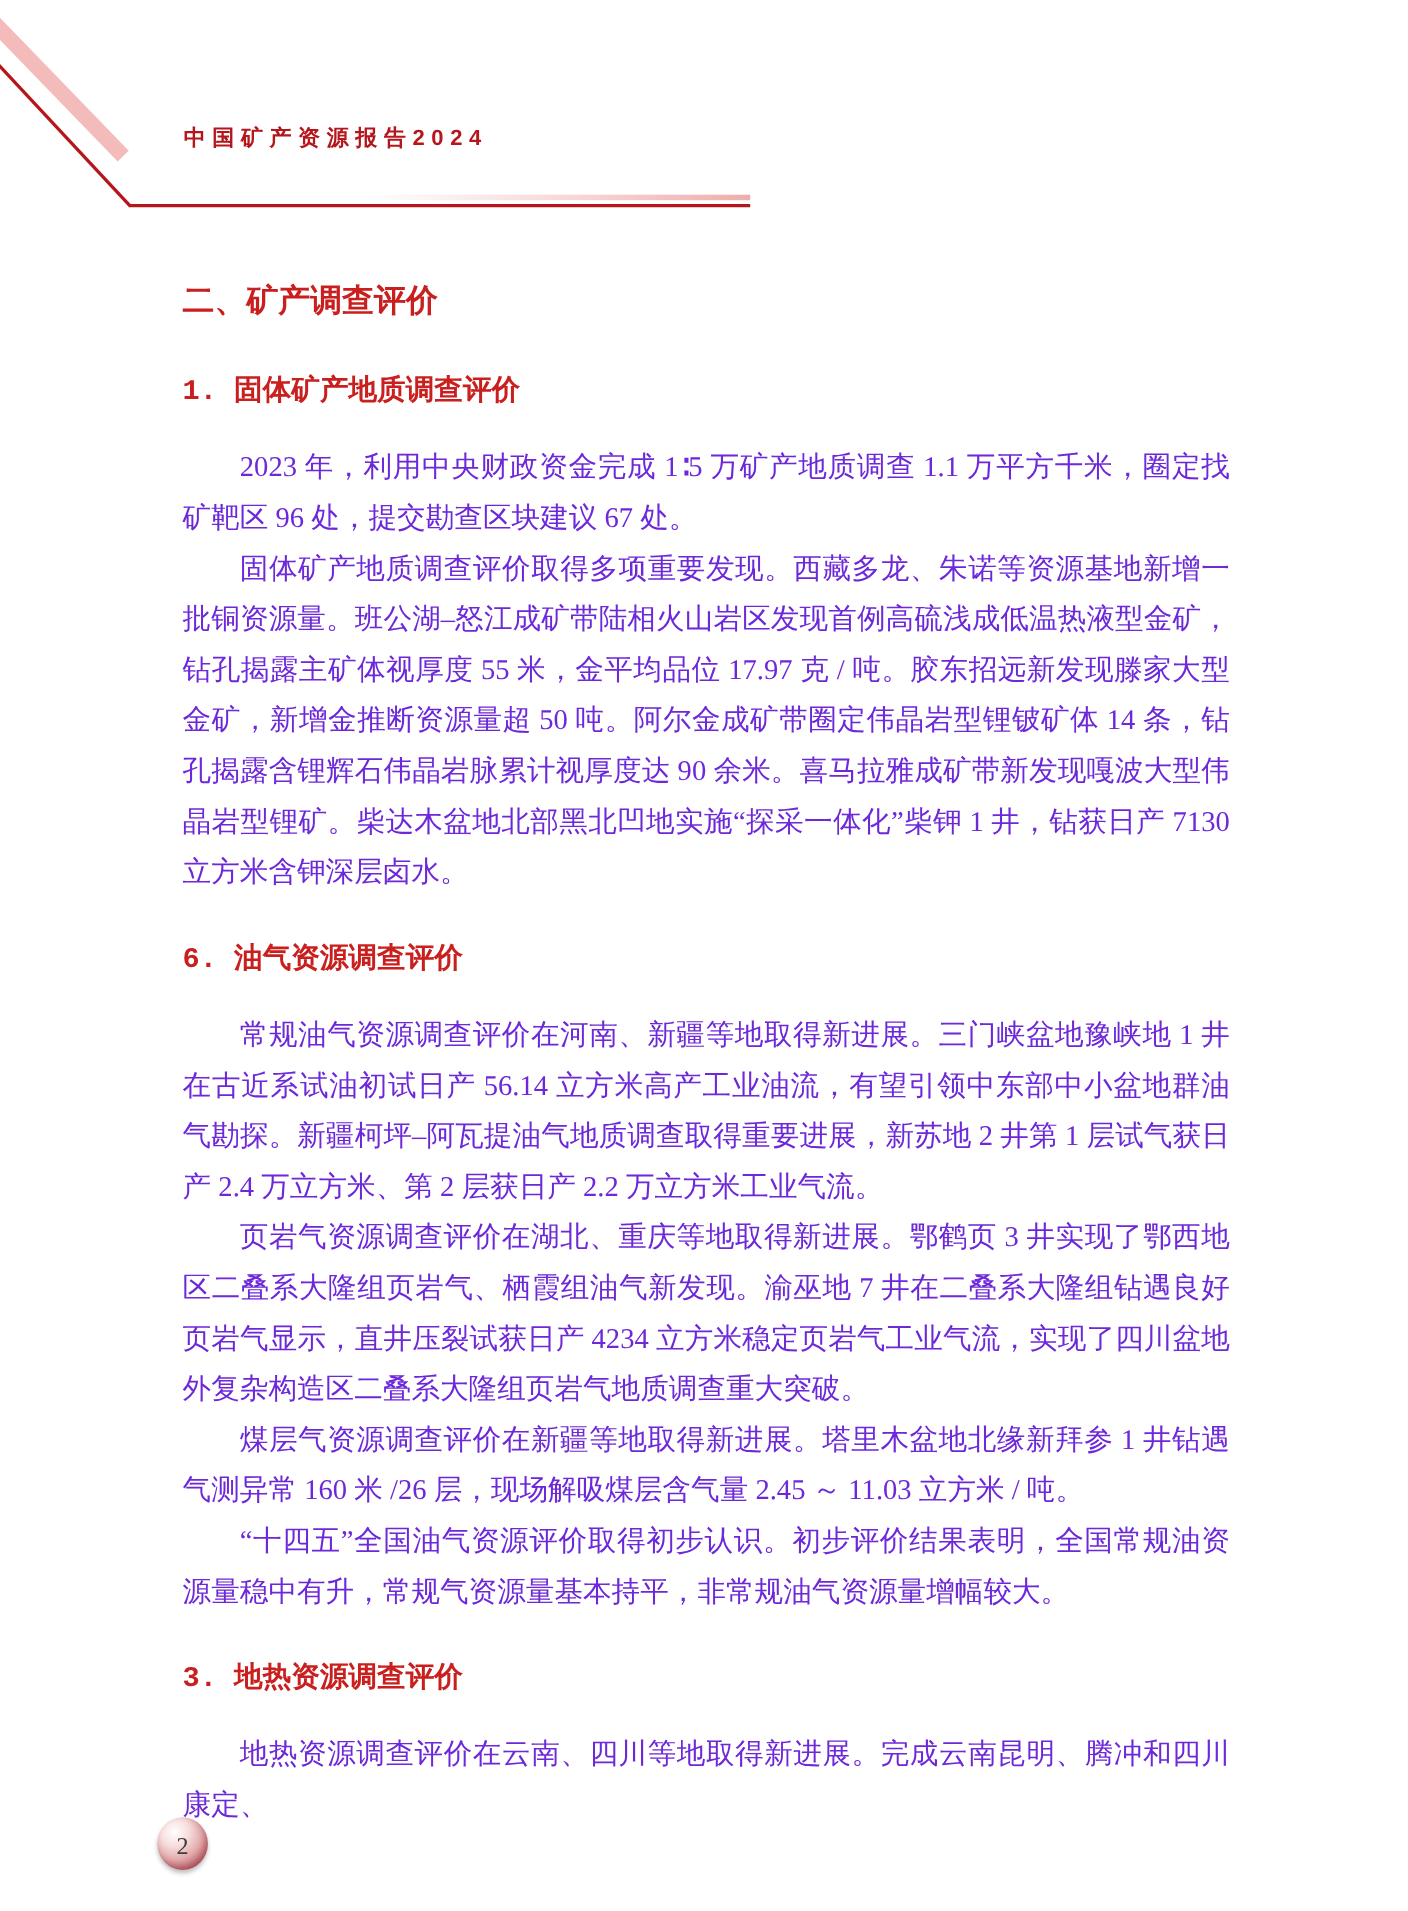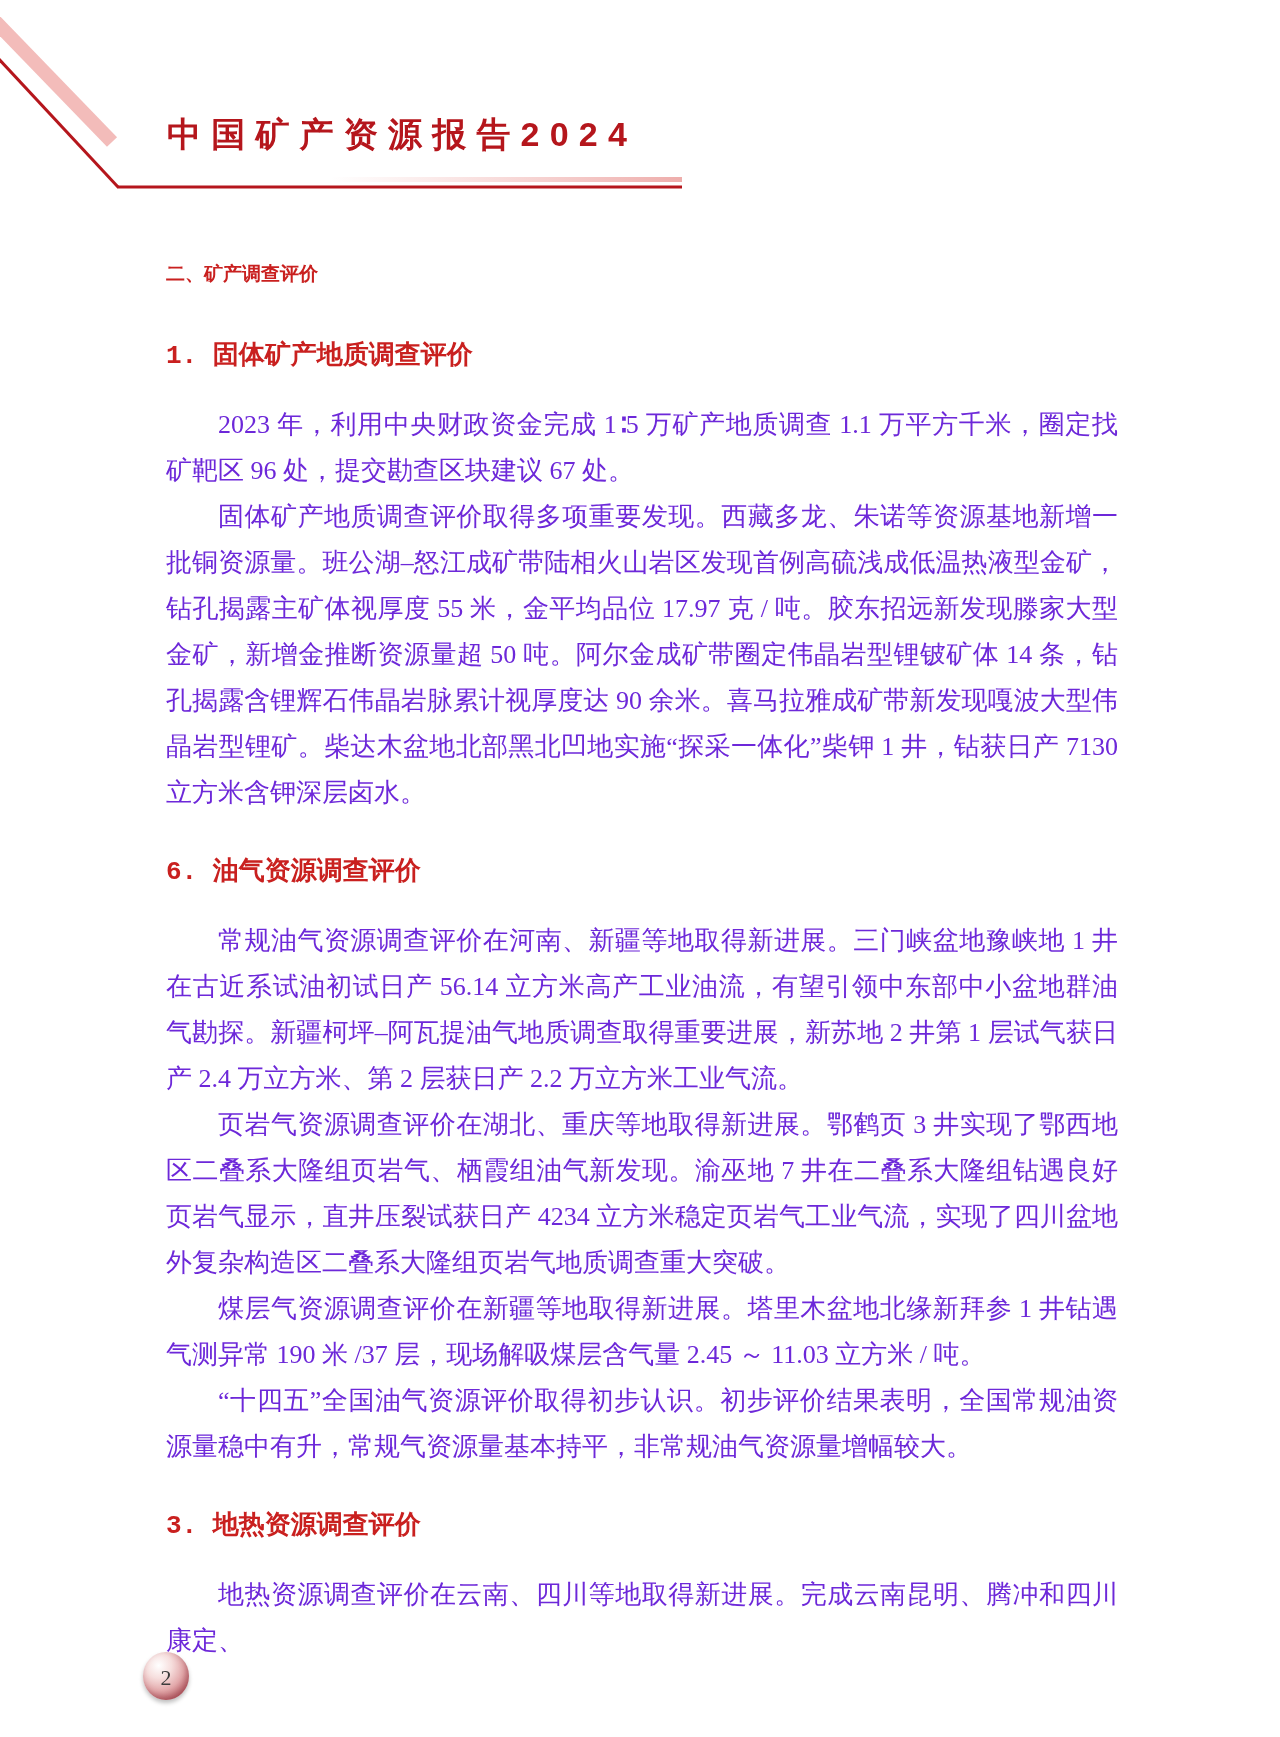--- a/index.html
+++ b/index.html
@@ -21,38 +21,38 @@
     pointer-events: none;
   }
 
   
   .header-title {
     position: absolute;
     left: 167px;
     top: 112px;
     font-family: "Liberation Sans", "DejaVu Sans", sans-serif;
     font-weight: bold;
-    font-size: 34px;
+    font-size: 20px;
     letter-spacing: 0.30em;
     color: #b5161c;
     white-space: nowrap;
   }
 
   
   .content {
     position: absolute;
     left: 166px;
     top: 256px;
     width: 952px;
   }
   .section-title {
     margin: 0 0 48px 0;
     font-family: Liberation Serif, serif;
     font-weight: bold;
-    font-size: 19px;
+    font-size: 29px;
     line-height: 36px;
     color: #c9201f;
   }
   .subsection-title {
     margin: 0 0 30px 0;
     font-family: Liberation Mono, monospace;
     font-weight: bold;
     font-size: 26px;
     line-height: 32px;
     color: #c9201f;
@@ -115,21 +115,21 @@
 
   <h1 class="section-title">二、矿产调查评价</h1>
 
   <h2 class="subsection-title">1. 固体矿产地质调查评价</h2>
   <p class="body-para">2023 年，利用中央财政资金完成 1∶5 万矿产地质调查 1.1 万平方千米，圈定找矿靶区 96 处，提交勘查区块建议 67 处。</p>
   <p class="body-para">固体矿产地质调查评价取得多项重要发现。西藏多龙、朱诺等资源基地新增一批铜资源量。班公湖–怒江成矿带陆相火山岩区发现首例高硫浅成低温热液型金矿，钻孔揭露主矿体视厚度 55 米，金平均品位 17.97 克 / 吨。胶东招远新发现滕家大型金矿，新增金推断资源量超 50 吨。阿尔金成矿带圈定伟晶岩型锂铍矿体 14 条，钻孔揭露含锂辉石伟晶岩脉累计视厚度达 90 余米。喜马拉雅成矿带新发现嘎波大型伟晶岩型锂矿。柴达木盆地北部黑北凹地实施“探采一体化”柴钾 1 井，钻获日产 7130 立方米含钾深层卤水。</p>
 
   <h2 class="subsection-title spaced">6. 油气资源调查评价</h2>
   <p class="body-para">常规油气资源调查评价在河南、新疆等地取得新进展。三门峡盆地豫峡地 1 井在古近系试油初试日产 56.14 立方米高产工业油流，有望引领中东部中小盆地群油气勘探。新疆柯坪–阿瓦提油气地质调查取得重要进展，新苏地 2 井第 1 层试气获日产 2.4 万立方米、第 2 层获日产 2.2 万立方米工业气流。</p>
   <p class="body-para">页岩气资源调查评价在湖北、重庆等地取得新进展。鄂鹤页 3 井实现了鄂西地区二叠系大隆组页岩气、栖霞组油气新发现。渝巫地 7 井在二叠系大隆组钻遇良好页岩气显示，直井压裂试获日产 4234 立方米稳定页岩气工业气流，实现了四川盆地外复杂构造区二叠系大隆组页岩气地质调查重大突破。</p>
-  <p class="body-para">煤层气资源调查评价在新疆等地取得新进展。塔里木盆地北缘新拜参 1 井钻遇气测异常 190 米 /37 层，现场解吸煤层含气量 2.45 ～ 11.03 立方米 / 吨。</p>
+  <p class="body-para">煤层气资源调查评价在新疆等地取得新进展。塔里木盆地北缘新拜参 1 井钻遇气测异常 160 米 /26 层，现场解吸煤层含气量 2.45 ～ 11.03 立方米 / 吨。</p>
   <p class="body-para">“十四五”全国油气资源评价取得初步认识。初步评价结果表明，全国常规油资源量稳中有升，常规气资源量基本持平，非常规油气资源量增幅较大。</p>
 
   <h2 class="subsection-title spaced">3. 地热资源调查评价</h2>
   <p class="body-para">地热资源调查评价在云南、四川等地取得新进展。完成云南昆明、腾冲和四川康定、</p>
 
 </div>
 
 <div class="page-ball">
   <span class="page-number">2</span>
 </div>

